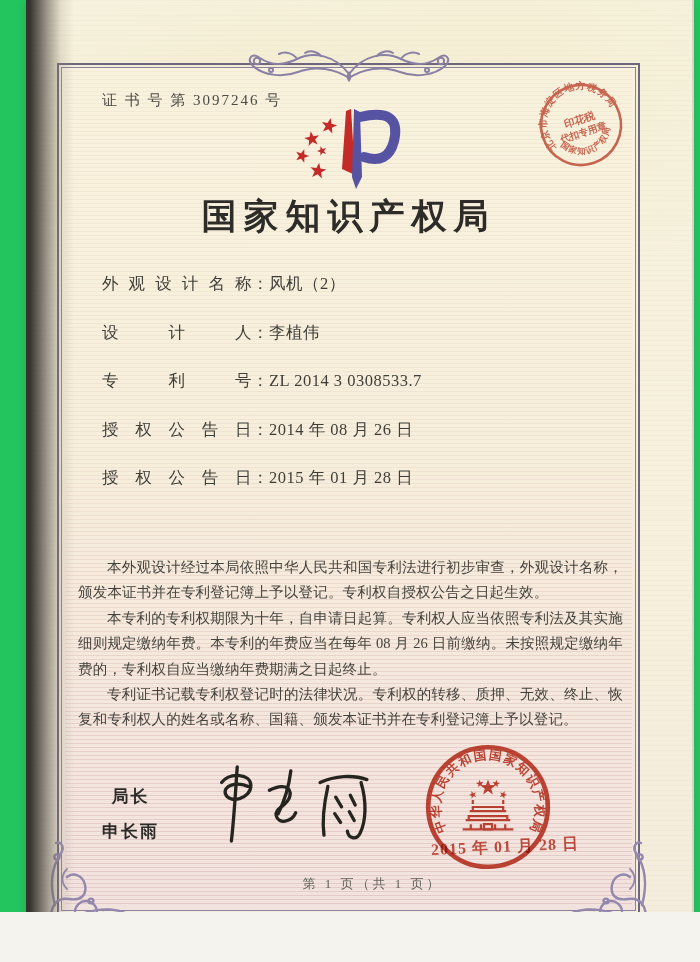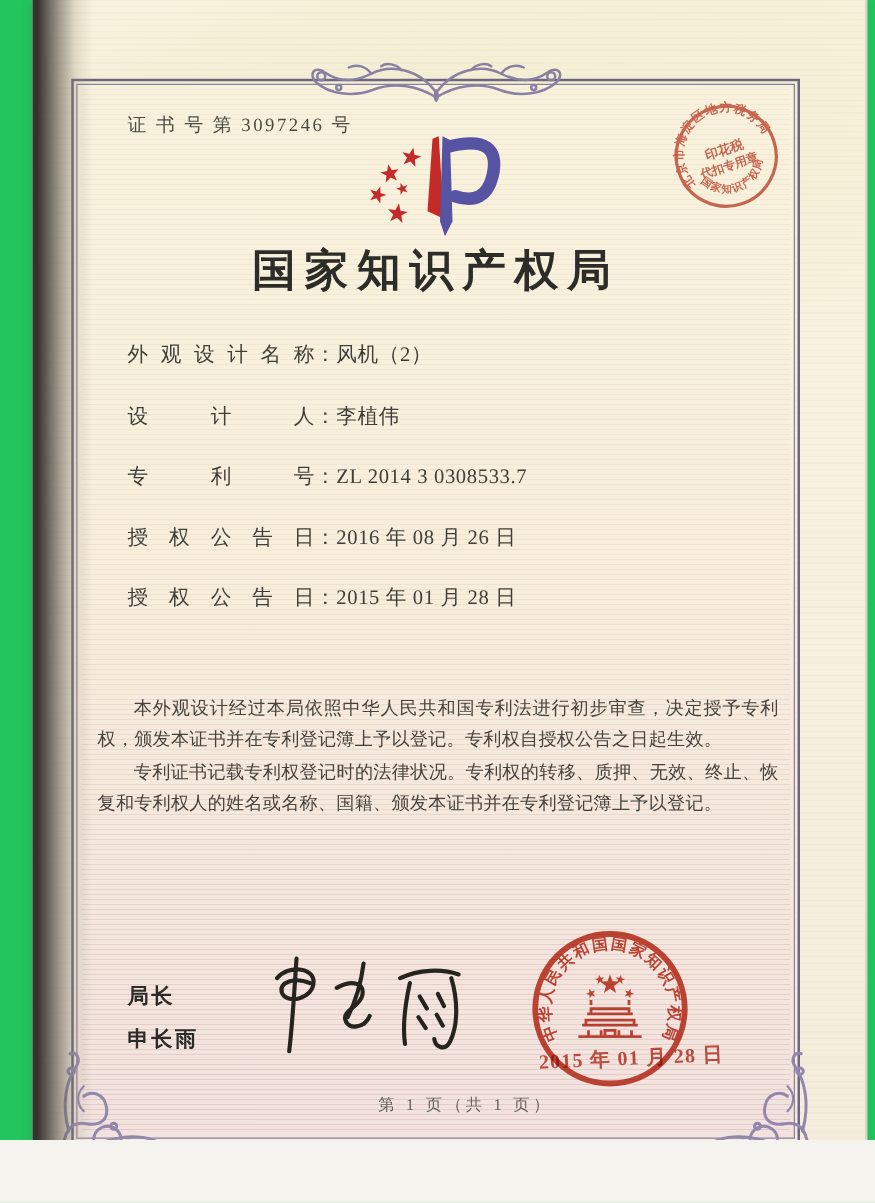--- a/index.html
+++ b/index.html
@@ -40,21 +40,21 @@
   .logo { position:absolute; left:50%; transform:translateX(-50%); top:36px; }
   .title { position:absolute; left:0; right:0; top:128px; text-align:center;
     font-size:35px; font-weight:700; letter-spacing:7px; color:#2e2c29; }
   .fields { position:absolute; left:43px; top:208px; right:18px; font-size:16.5px; color:#3f3e39; }
   .field-row { height:48.6px; letter-spacing:.5px; }
   .field-label { display:inline-block; width:150px; text-align:justify; text-align-last:justify; vertical-align:top; }
   .body-text { position:absolute; left:19px; right:15px; top:490px;
     font-size:14.5px; line-height:25.4px; color:#45433d; text-align:justify; letter-spacing:.2px; }
   .body-text p { text-indent:2em; }
   .director { position:absolute; left:43px; top:714px; font-family:Liberation Serif, serif;
-    font-weight:700; font-size:17px; line-height:35px; color:#2c2b28; letter-spacing:2px; }
+    font-weight:700; font-size:17px; line-height:35px; color:#2c2b28; letter-spacing:2px;text-align:center; }
   .signature { position:absolute; left:148px; top:688px; }
   .seal-main { position:absolute; left:353px; top:666px; mix-blend-mode:multiply; opacity:.94; }
   .date-stamp { position:absolute; left:372px; top:770px; width:230px; transform:rotate(-2.5deg);
     color:#bd3726; font-size:16px; letter-spacing:1px; font-weight:700; mix-blend-mode:multiply; opacity:.85; }
   .page-footer { position:absolute; left:0; right:0; top:810px; text-align:center;
     font-size:13px; letter-spacing:3px; color:#64635c;margin-left:48px; }
   .seal-tax { position:absolute; left:472px; top:10px; transform:rotate(-18deg); mix-blend-mode:multiply; opacity:.84; }
 </style>
 </head>
 <body>
@@ -135,26 +135,27 @@
         <polygon points="70,8 76,11 78,76 72,88 68,76" fill="#5753a3"></polygon>
         <path d="M76,16 Q118,6 110,40 Q104,64 80,56" fill="none" stroke="#5753a3" stroke-width="10" stroke-linecap="round"></path>
       </svg>
 
       <div class="title">国家知识产权局</div>
 
       <div class="fields">
         <div class="field-row"><span class="field-label">外观设计名称</span><span>：</span><span>风机（2）</span></div>
         <div class="field-row"><span class="field-label">设计人</span><span>：</span><span>李植伟</span></div>
         <div class="field-row"><span class="field-label">专利号</span><span>：</span><span>ZL 2014 3 0308533.7</span></div>
-        <div class="field-row"><span class="field-label">授权公告日</span><span>：</span><span>2016 年 08 月 26 日</span></div>
+        <div class="field-row"><span class="field-label">授权公告日</span><span>：</span><span>2014 年 08 月 26 日</span></div>
         <div class="field-row"><span class="field-label">授权公告日</span><span>：</span><span>2015 年 01 月 28 日</span></div>
       </div>
 
       <div class="body-text">
-        <p>本外观设计经过本局依照中华人民共和国专利法进行初步审查，决定授予专利权，颁发本证书并在专利登记簿上予以登记。专利权自授权公告之日起生效。</p>
+        <p>本外观设计经过本局依照中华人民共和国专利法进行初步审查，外观设计名称，颁发本证书并在专利登记簿上予以登记。专利权自授权公告之日起生效。</p>
+        <p>本专利的专利权期限为十年，自申请日起算。专利权人应当依照专利法及其实施细则规定缴纳年费。本专利的年费应当在每年 08 月 26 日前缴纳。未按照规定缴纳年费的，专利权自应当缴纳年费期满之日起终止。</p>
         <p>专利证书记载专利权登记时的法律状况。专利权的转移、质押、无效、终止、恢复和专利权人的姓名或名称、国籍、颁发本证书并在专利登记簿上予以登记。</p>
       </div>
 
       <div class="director">
         <div>局长</div>
         <div>申长雨</div>
       </div>
 
       <svg class="signature" width="195" height="98" viewBox="0 0 200 100">
         <g fill="none" stroke="#26241f" stroke-width="3.4" stroke-linecap="round" stroke-linejoin="round">

